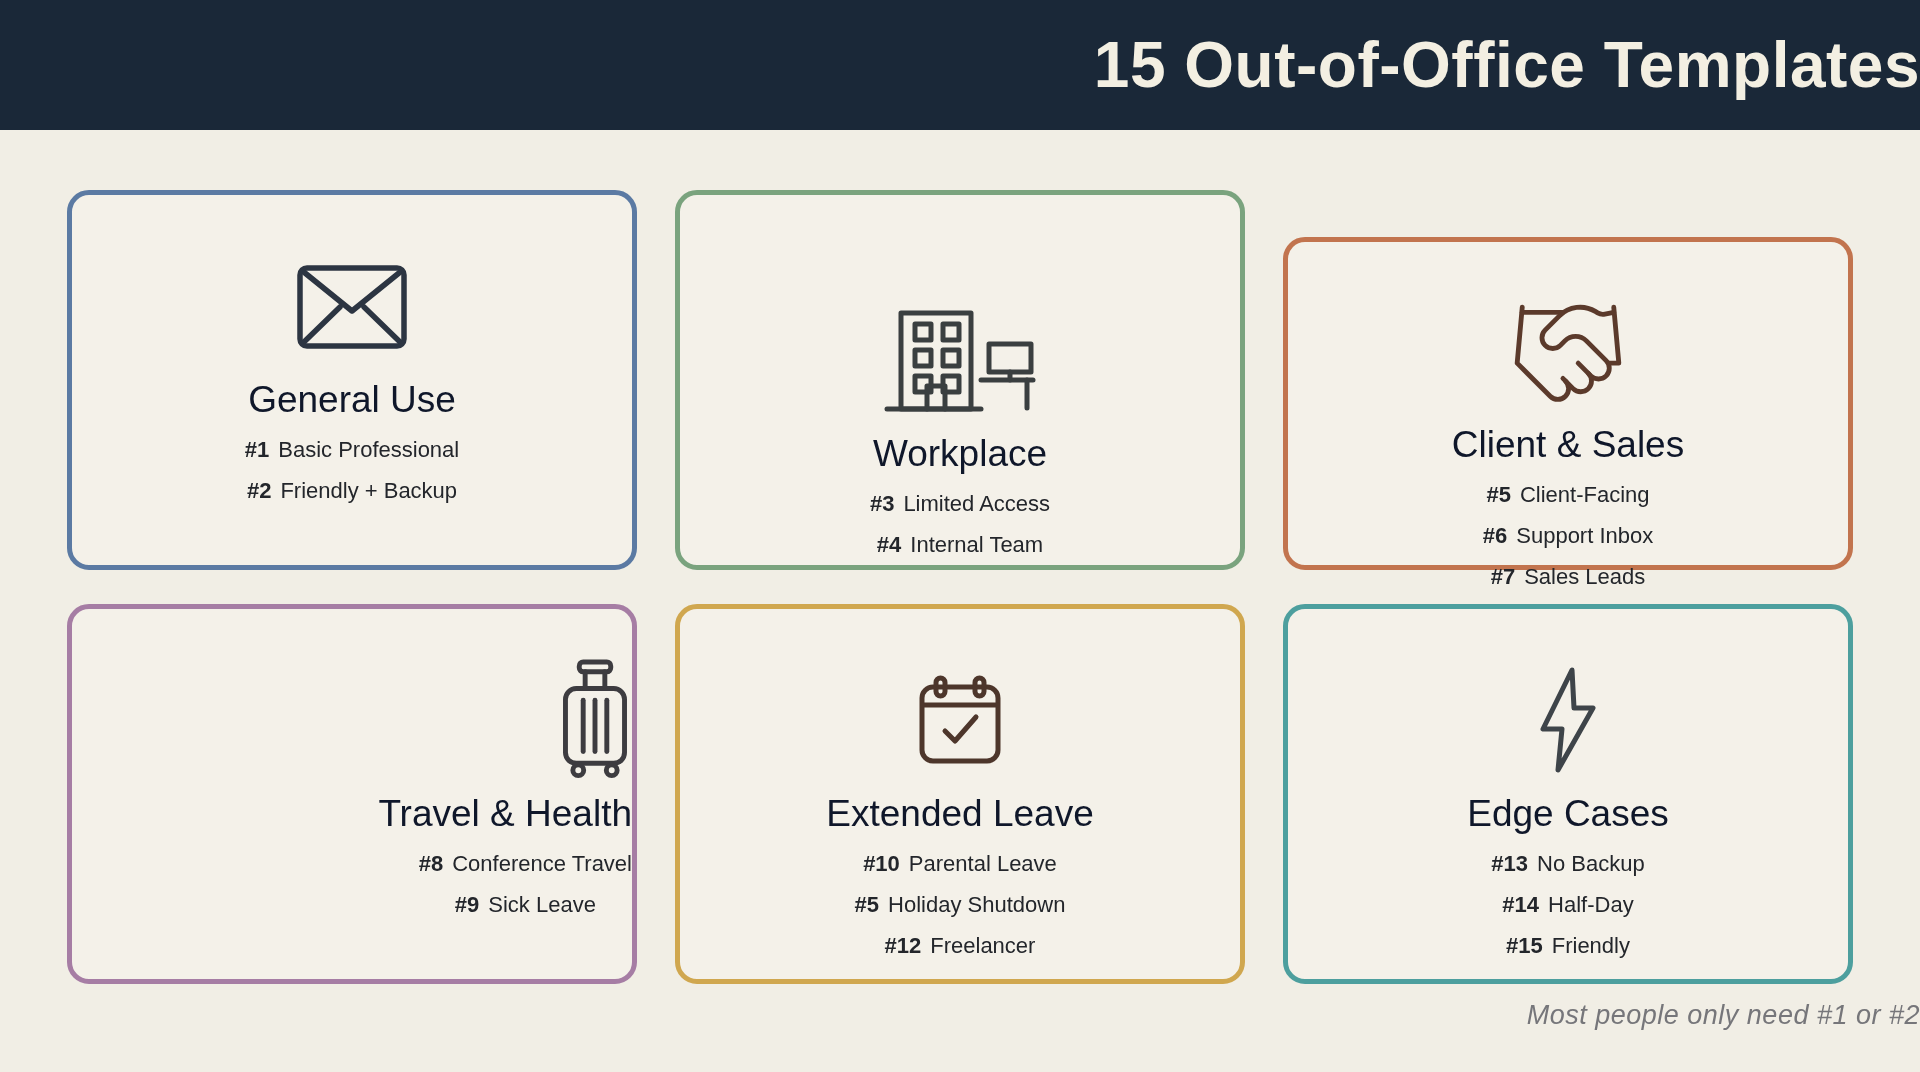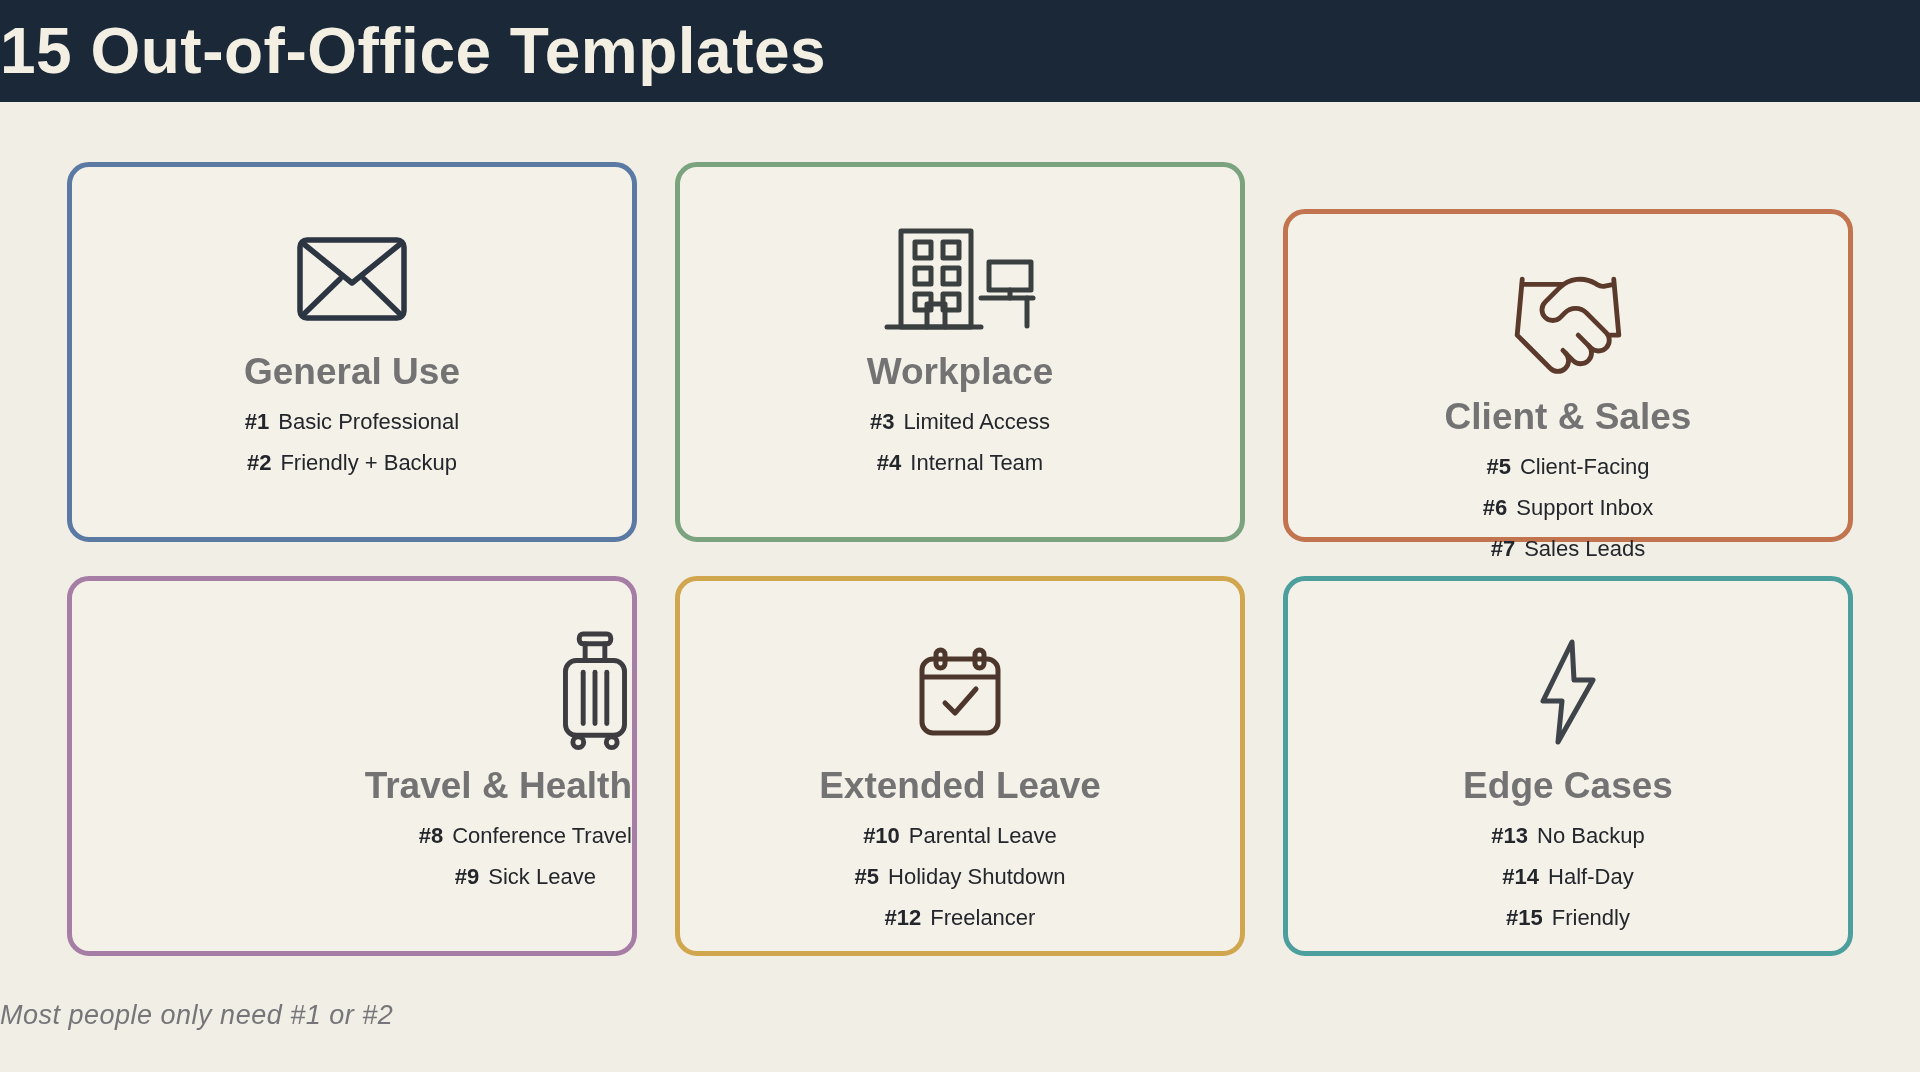--- a/index.html
+++ b/index.html
@@ -2,25 +2,25 @@
 <html><head>
 <meta charset="utf-8">
 <style>
   * { margin: 0; padding: 0; box-sizing: border-box; }
   html, body { width: 1920px; height: 1072px; overflow: hidden; }
   body {
     font-family: "Liberation Sans", sans-serif;
     background: #f1eee5;
   }
   .header {
-    height: 102px;
+    height: 130px;
     background: #1a2838;
     display: flex;
     align-items: center;
-    justify-content: flex-start;
+    justify-content: flex-end;
   }
   .header h1 {
     color: #f3efe2;
     font-size: 64px;
     font-weight: 700;
     letter-spacing: 0.5px;
   }
   .grid {
     display: grid;
     grid-template-columns: repeat(3, 570px);
@@ -41,34 +41,34 @@
   .icon-box {
     height: 124px;
     display: flex;
     align-items: center;
     justify-content: center;
     margin-bottom: 10px;
   }
   .icon-box svg { display: block; }
   .card-title {
     font-size: 37px;
-    font-weight: 700;
-    color: #737373;
+    font-weight: 400;
+    color: #0f172a;
     margin-bottom: 8px;
   }
   .items { text-align: center; }
   .item {
     font-size: 22px;
     line-height: 41px;
     color: #23262b;
   }
   .item .num { font-weight: 700; margin-right: 9px; }
   .footer-note {
-    margin-top: 44px;
-    text-align: left;
+    margin-top: 16px;
+    text-align: right;
     font-size: 27px;
     font-style: italic;
     color: #76767a;
     letter-spacing: 0.5px;
   }
 </style>
 </head>
 <body>
 
 <div class="header">
@@ -86,21 +86,21 @@
         <path d="M103 77 L68 43"></path>
       </svg>
     </div>
     <div class="card-title">General Use</div>
     <div class="items">
       <div class="item"><span class="num">#1</span><span>Basic Professional</span></div>
       <div class="item"><span class="num">#2</span><span>Friendly + Backup</span></div>
     </div>
   </div>
 
-  <div class="card" style="border-color: rgb(122, 163, 126);">
+  <div class="card" style="border-color: rgb(122, 163, 126); justify-content: flex-end;">
     <div class="icon-box">
       <svg width="158" height="106" viewBox="0 0 158 106" fill="none" stroke="#3a3f40" stroke-width="5" stroke-linecap="round" stroke-linejoin="round">
         <path d="M6 101 H100"></path>
         <rect x="20" y="5" width="70" height="96"></rect>
         <rect x="34" y="16" width="16" height="16"></rect>
         <rect x="62" y="16" width="16" height="16"></rect>
         <rect x="34" y="42" width="16" height="16"></rect>
         <rect x="62" y="42" width="16" height="16"></rect>
         <rect x="34" y="68" width="16" height="16"></rect>
         <rect x="62" y="68" width="16" height="16"></rect>

